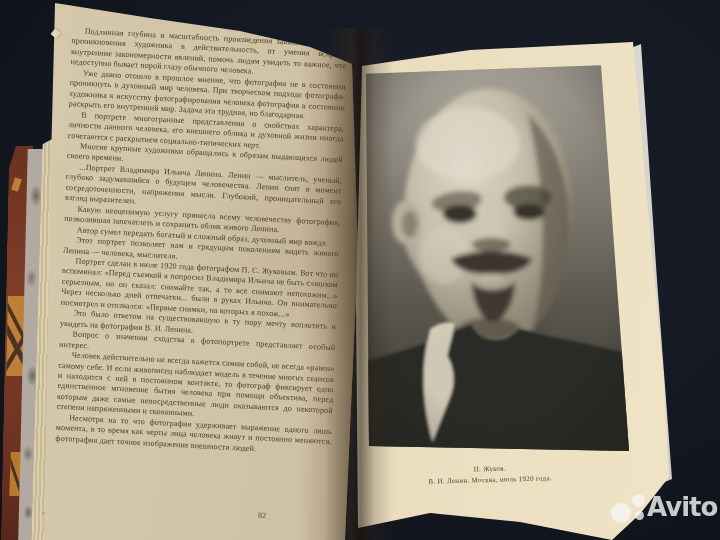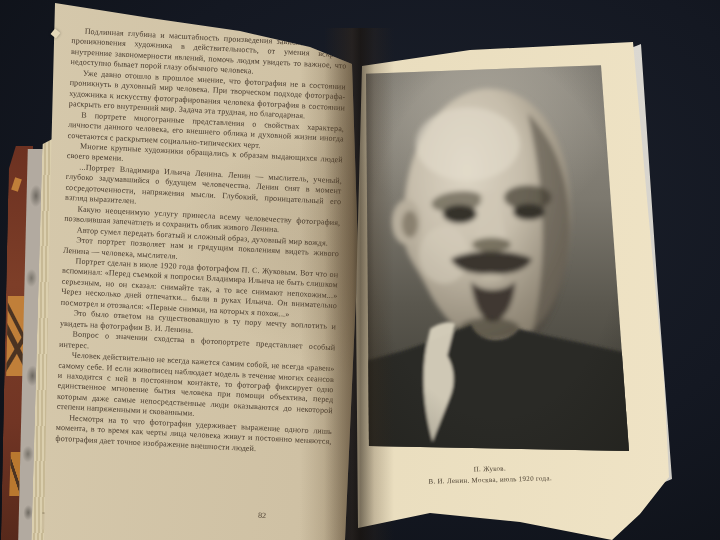--- a/index.html
+++ b/index.html
@@ -205,14 +205,22 @@
       <rect x="0" y="0" width="240" height="385" fill="url(#vig)"></rect>
     </svg>
   </div>
   <div class="caption">
     <div>П. Жуков.</div>
     <div>В. И. Ленин. Москва, июль 1920 года.</div>
   </div>
 
   <div class="abs gutter"></div>
 
+  <div class="abs watermark">
+    <span>
+      <span class="wm-c wm-c1"></span>
+      <span class="wm-c wm-c2"></span>
+      <span class="wm-c wm-c3"></span>
+    </span>
+    <span class="wm-text">Avito</span>
+  </div>
 
 </div>
 
 </body></html>

